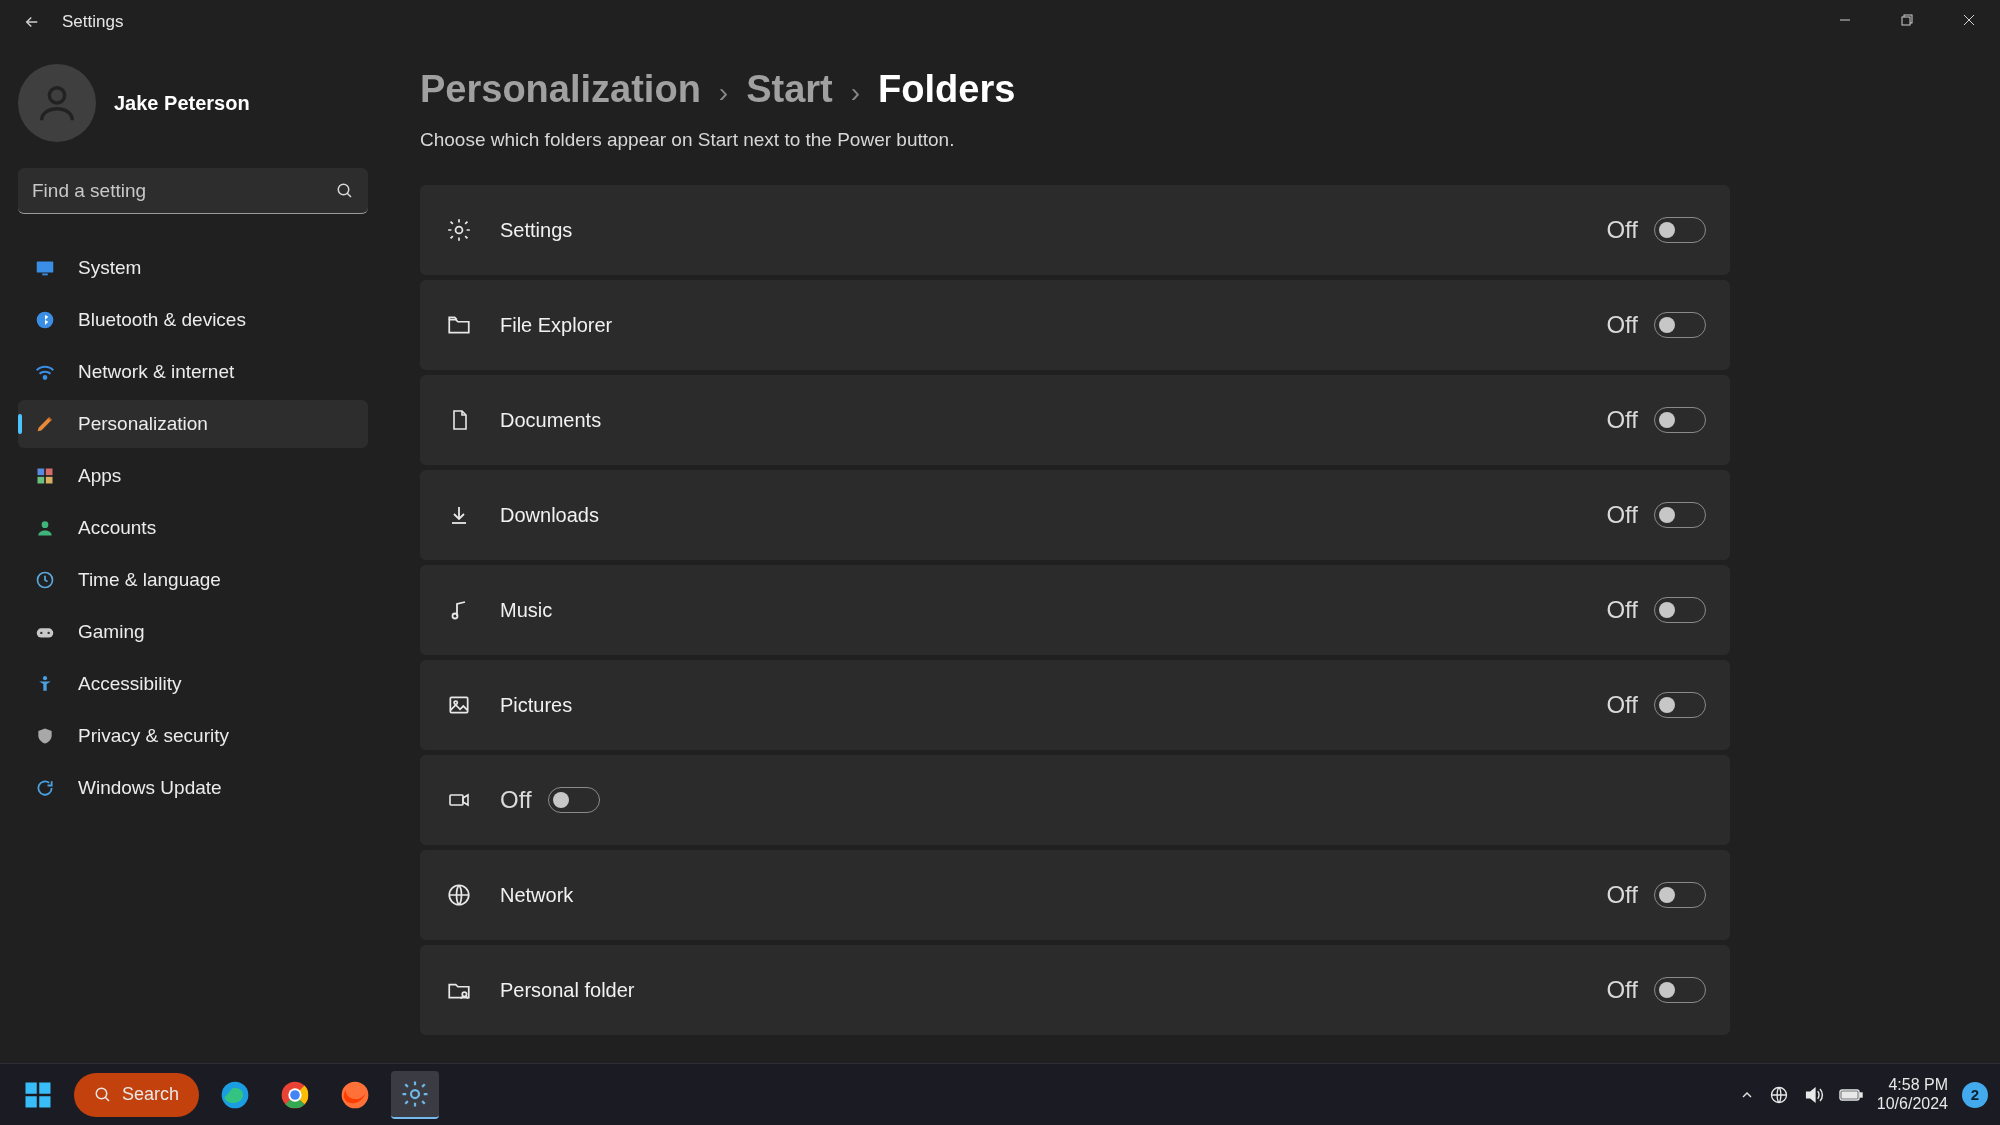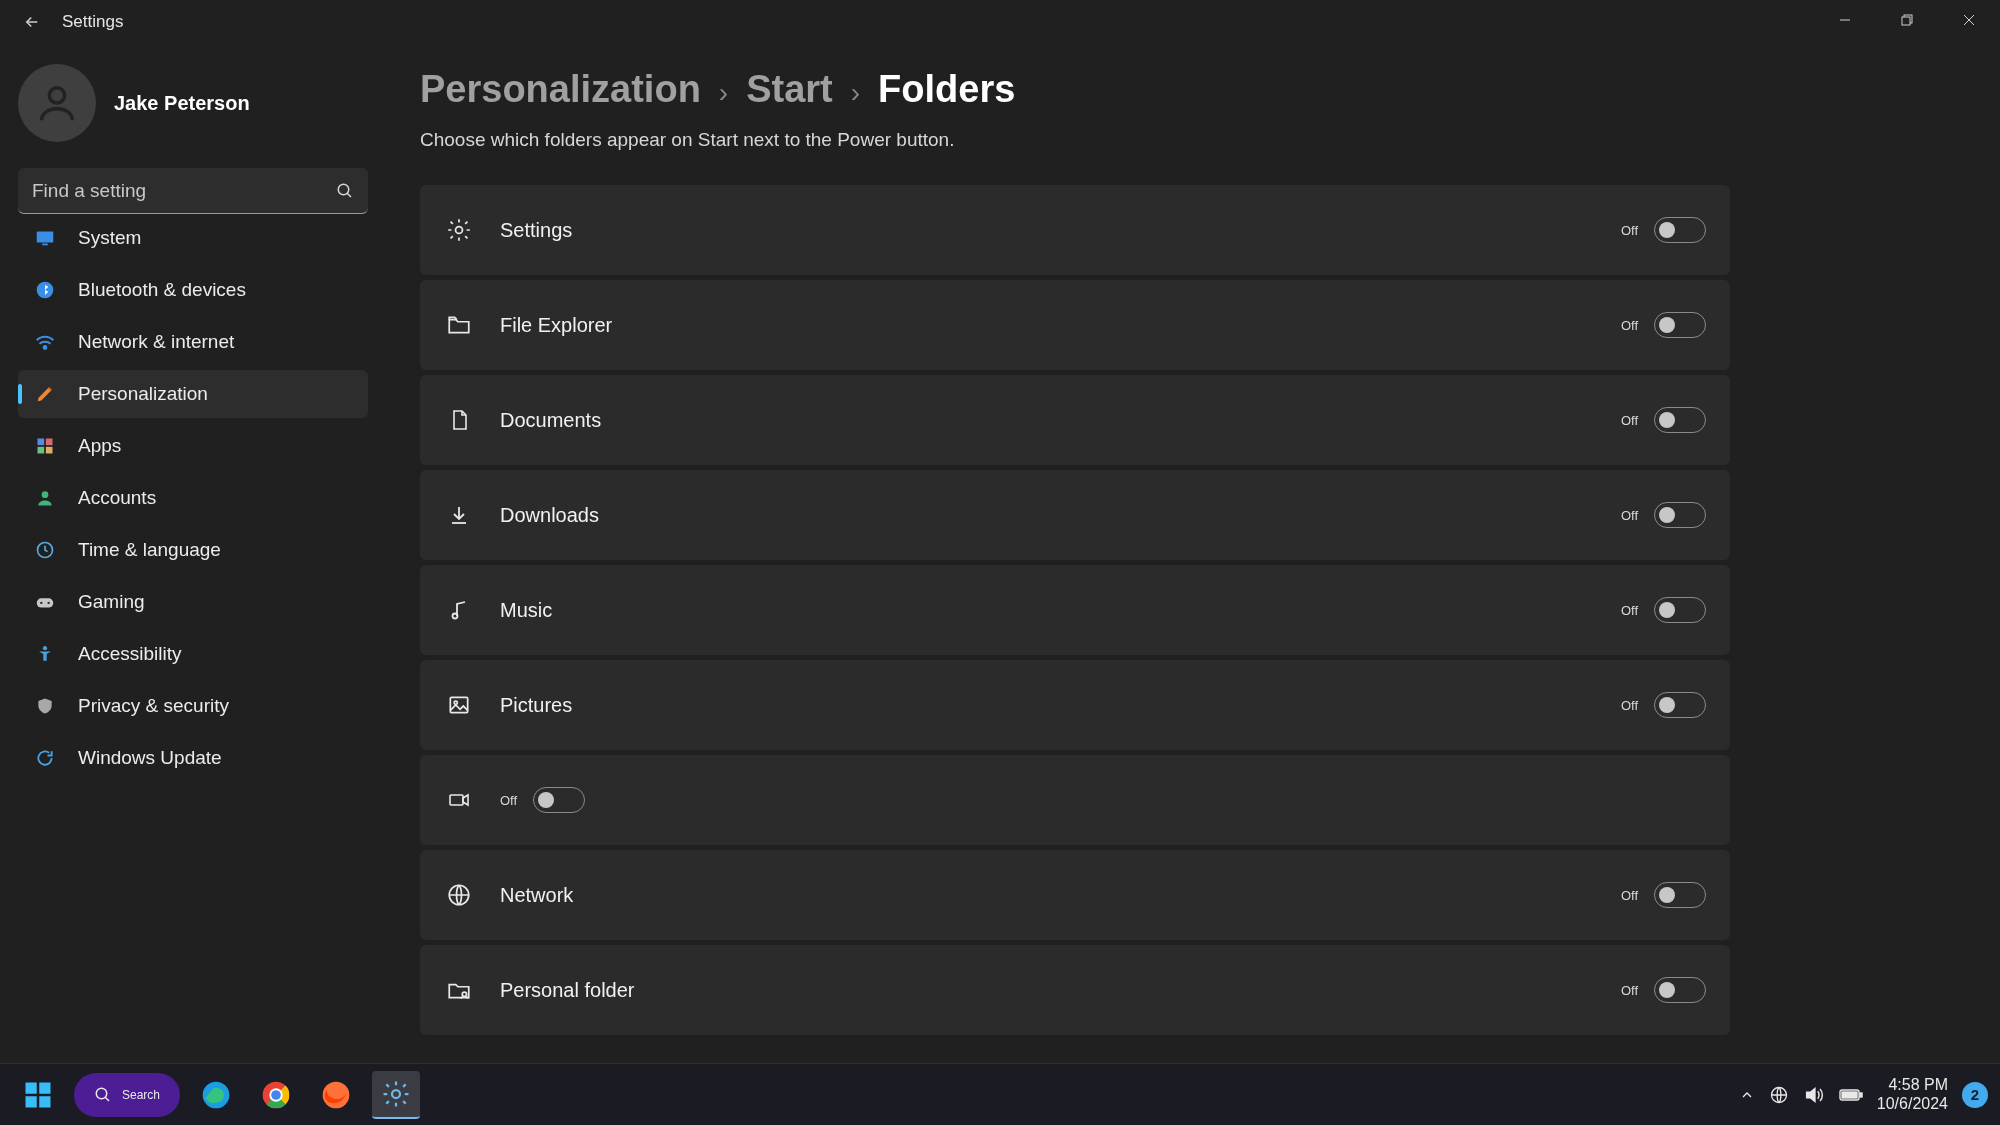--- a/index.html
+++ b/index.html
@@ -56,20 +56,21 @@
   .profile-name { font-weight:600; font-size:20px; }
 
   .search {
     position: relative;
     width: 350px; height: 46px;
     background:#2d2d2d;
     border-radius:6px;
     border-bottom:1px solid #9a9a9a;
     display:flex; align-items:center;
     padding: 0 14px;
+    margin-bottom: 30px;
   }
   .search input {
     flex:1;
     background:transparent; border:none; outline:none;
     color:#fff; font-size:19px;
   }
   .search input::placeholder { color:#c8c8c8; }
   .search .search-icon { color:#d8d8d8; }
 
   .nav { display:flex; flex-direction:column; gap:4px; }
@@ -115,21 +116,21 @@
     border-radius:6px;
     display:flex; align-items:center;
     padding: 0 24px;
   }
   .row .row-icon {
     width:30px; color:#e8e8e8;
     display:flex; justify-content:center;
     margin-right: 26px;
   }
   .row .row-label { flex:1; font-size:20px; color:#f1f1f1; }
-  .row .state { font-size:13px; color:#d9d9d9; margin-right:16px; }
+  .row .state { font-size:24px; color:#d9d9d9; margin-right:16px; }
   .toggle {
     width:52px; height:26px;
     border:1px solid #8a8a8a;
     border-radius:13px;
     position:relative;
   }
   .toggle .knob {
     position:absolute;
     left:4px; top:50%; transform:translateY(-50%);
     width:16px; height:16px;
@@ -146,24 +147,24 @@
     border-top:1px solid #2e2e36;
     display:flex; align-items:center;
   }
   .taskbar .left { display:flex; align-items:center; gap:12px; padding-left:14px; }
   .start-button {
     width:48px; height:48px;
     display:flex; align-items:center; justify-content:center;
   }
   .search-pill {
     height:44px; padding:0 20px;
-    background:#4c1d95;
+    background:#c2410c;
     border-radius:22px;
     display:flex; align-items:center; gap:10px;
-    color:#e8e8e8; font-size:12px;
+    color:#e8e8e8; font-size:18px;
   }
   .task-icon {
     width:48px; height:48px;
     display:flex; align-items:center; justify-content:center;
     border-radius:4px;
   }
   .task-icon.active { background:#3a3b43; border-bottom:2px solid #76b9ed; }
 
   .tray {
     margin-left:auto;

